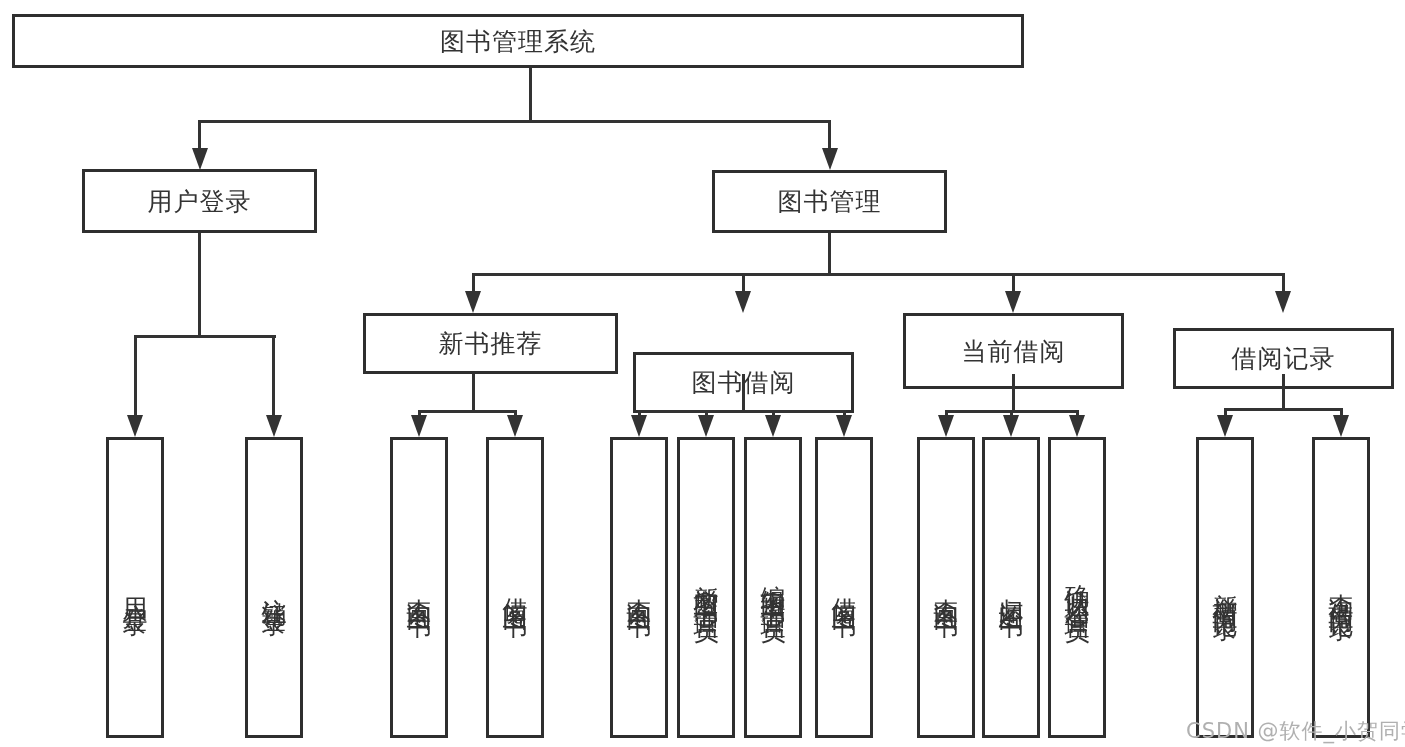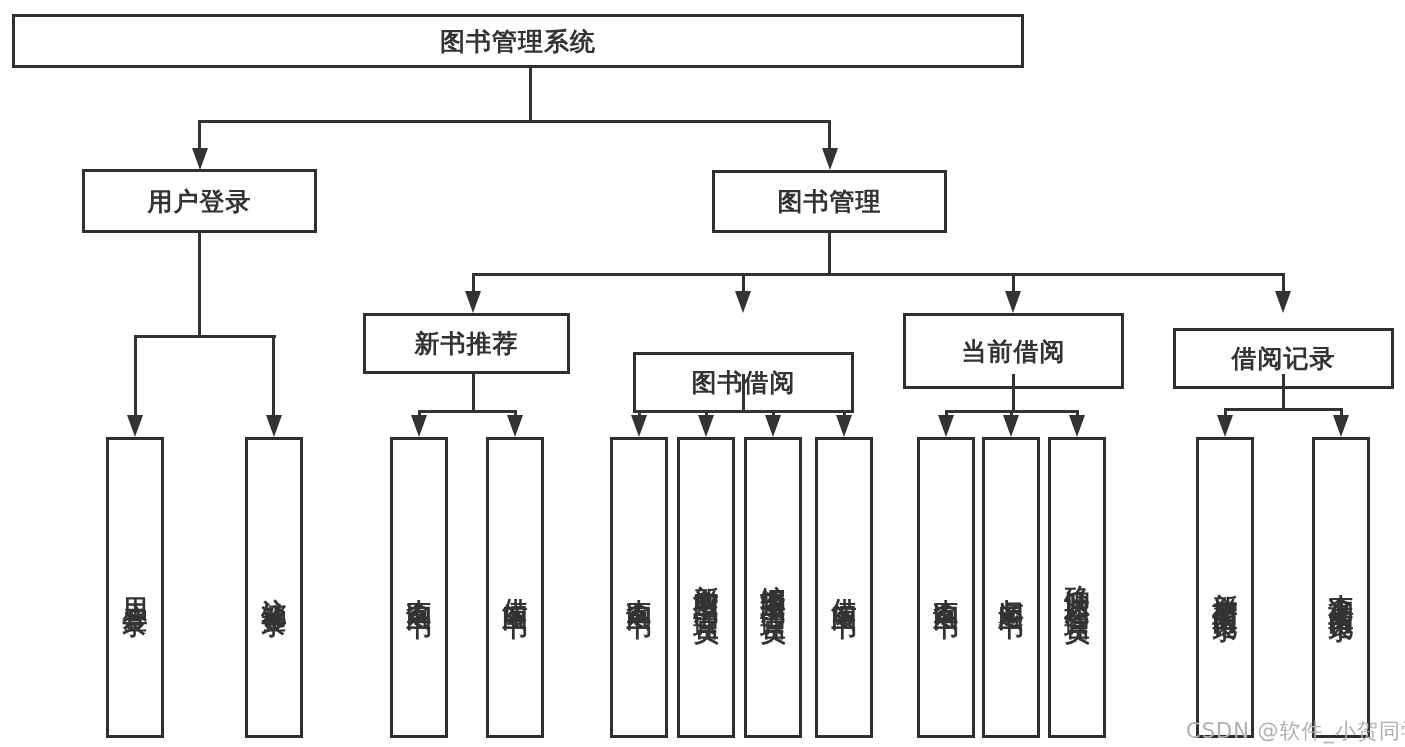--- a/index.html
+++ b/index.html
@@ -25,21 +25,20 @@
     background: #ffffff;
     display: flex;
     align-items: center;
     justify-content: center;
   }
   .label {
     font-size: 25px;
     color: var(--text);
     letter-spacing: 1px;
     white-space: nowrap;
-    font-weight: bold;
   }
   .leaf { width: 58px; }
   .leaf .label {
     writing-mode: vertical-rl;
     text-orientation: mixed;
     letter-spacing: 5px;
     line-height: 1;
     white-space: normal;
   }
   .hl, .vl { position: absolute; background: var(--line); }
@@ -103,21 +102,21 @@
     <div class="vl" style="left:472px; top:273px; height:20px;"></div>
     <div class="arr" style="left:465px; top:291px;"></div>
     <div class="vl" style="left:742px; top:273px; height:20px;"></div>
     <div class="arr" style="left:735px; top:291px;"></div>
     <div class="vl" style="left:1012px; top:273px; height:20px;"></div>
     <div class="arr" style="left:1005px; top:291px;"></div>
     <div class="vl" style="left:1282px; top:273px; height:20px;"></div>
     <div class="arr" style="left:1275px; top:291px;"></div>
   </div>
 
-  <div class="box" style="left:363px; top:313px; width:207px; height:61px;">
+  <div class="box" style="left:363px; top:313px; width:255px; height:61px;">
     <span class="label">新书推荐</span>
   </div>
   <div class="box" style="left:633px; top:313px; width:221px; height:61px;margin-top:39px;">
     <span class="label">图书借阅</span>
   </div>
   <div class="box" style="left:903px; top:313px; width:221px; height:76px;">
     <span class="label">当前借阅</span>
   </div>
   <div class="box" style="left:1173px; top:328px; width:221px; height:61px;">
     <span class="label">借阅记录</span>

